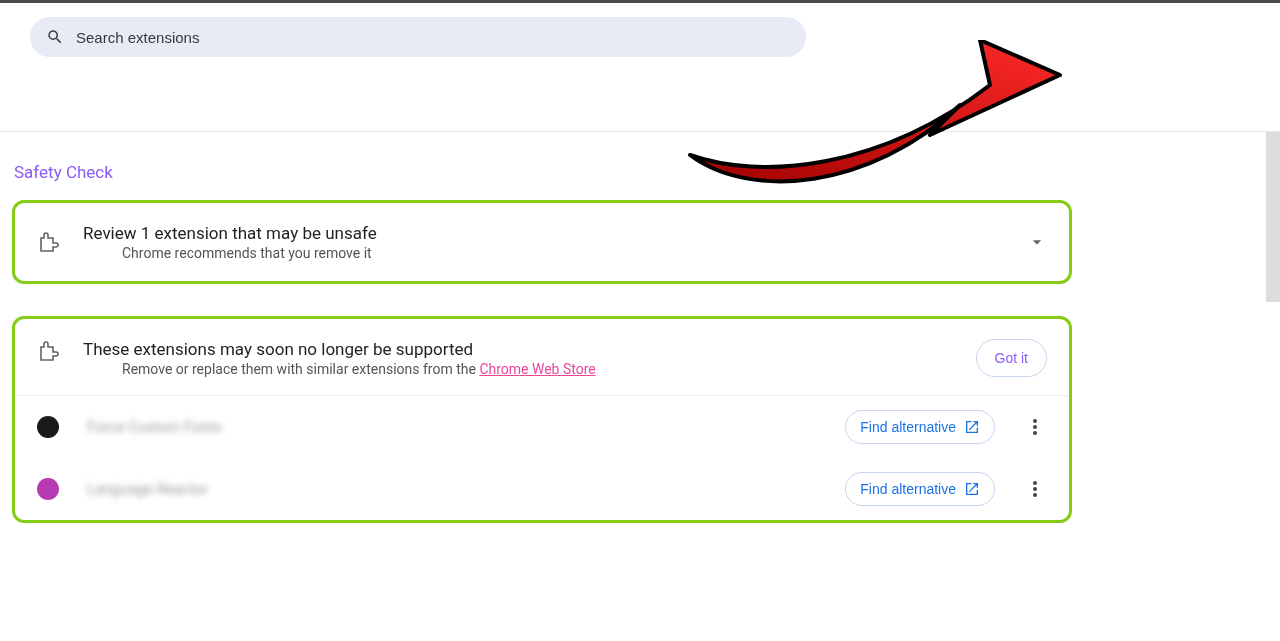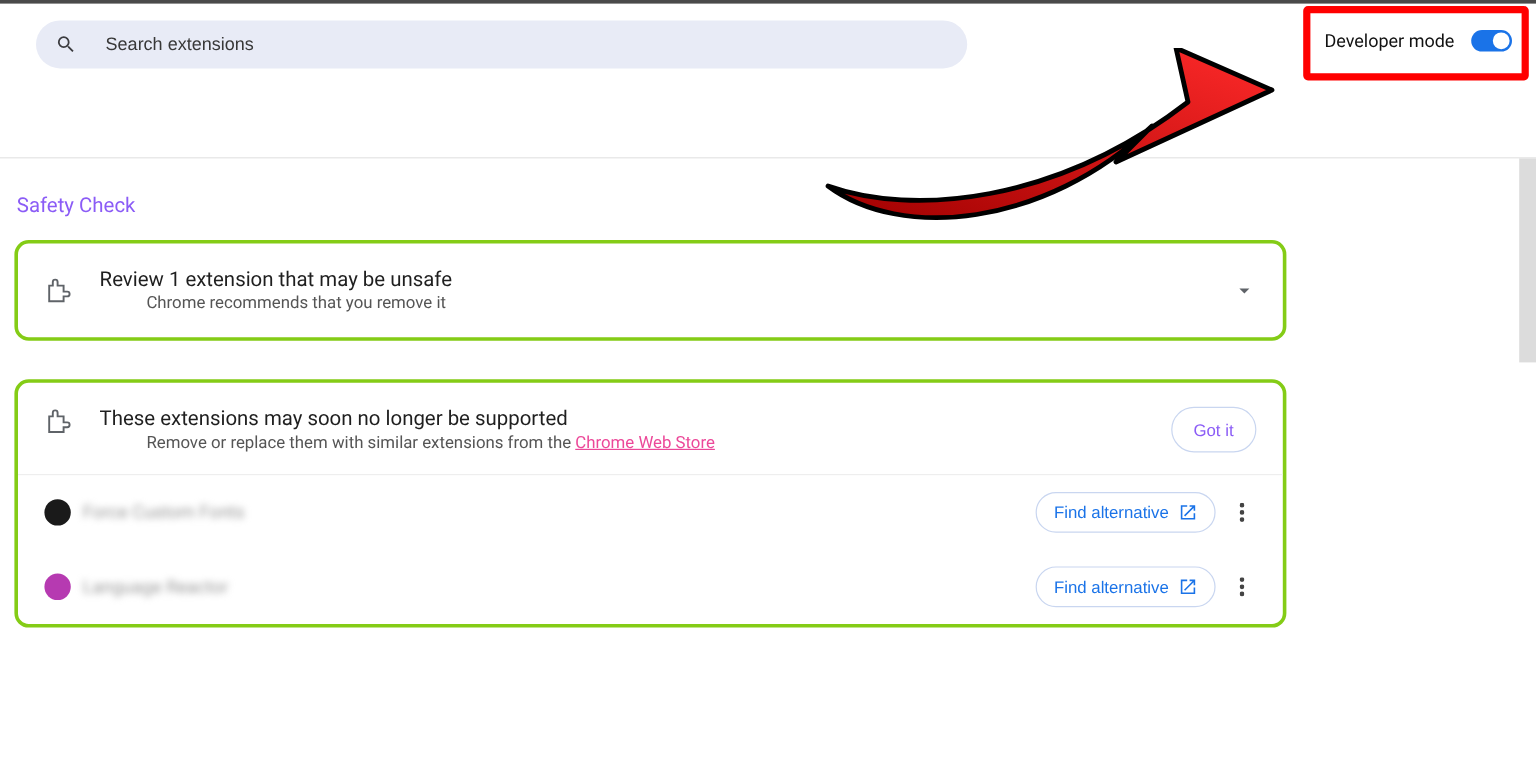--- a/index.html
+++ b/index.html
@@ -20,21 +20,20 @@
   position: relative;
 }
 .search {
   display: flex;
   align-items: center;
   background: #e8ebf6;
   border-radius: 26px;
   width: 776px;
   height: 40px;
   padding: 0 16px;
-  gap: 12px;
 }
 .search svg { width: 18px; height: 18px; fill: #3c3c40; margin-right: 12px; }
 .search input {
   border: none; background: transparent; outline: none;
   font-size: 15px; color: #333; flex: 1;
 }
 .search input::placeholder { color: #383838; }
 .dev-box {
   position: absolute;
   right: 6px; top: 2px;
@@ -80,21 +79,21 @@
   font-size: 14px; padding: 8px 18px; border-radius: 20px; cursor: pointer;
   font-weight: 400;
 }
 .updates-header {
   display: flex; padding: 20px 22px 18px 22px;
   border-bottom: 1px solid #eee;
 }
 .ext-row {
   display: flex; align-items: center;
   padding: 14px 22px;
-  gap: 10px;
+  gap: 28px;
 }
 .ext-avatar { width: 22px; height: 22px; border-radius: 50%; flex-shrink: 0; }
 .ext-name { flex: 1; color: #999; filter: blur(3px); font-size: 15px; }
 .find-alt {
   border: 1px solid #c9d6f0; color: #1a73e8; background: #fff;
   font-size: 14px; padding: 8px 14px; border-radius: 20px; cursor: pointer;
   display: flex; align-items: center; gap: 8px; font-weight: 500;
 }
 .find-alt svg { width: 16px; height: 16px; fill: #1a73e8; }
 .kebab { width: 24px; height: 24px; display:flex; align-items:center; justify-content:center; cursor:pointer; }
@@ -112,24 +111,20 @@
 <body>
 
 <div class="topbar-strip"></div>
 
 <div class="header">
   <div class="search">
     <svg viewBox="0 0 24 24">
         <path d="M15.5 14h-.79l-.28-.27A6.471 6.471 0 0016 9.5 6.5 6.5 0 109.5 16c1.61 0 3.09-.59 4.23-1.57l.27.28v.79L19 20.49 20.49 19 15.5 14zm-6 0C7.01 14 5 11.99 5 9.5S7.01 5 9.5 5 14 7.01 14 9.5 11.99 14 9.5 14z"></path>
       </svg>
     <input type="text" placeholder="Search extensions" style="">
-  </div>
-  <div class="dev-box">
-    <span class="dev-label">Developer mode</span>
-    <div class="toggle"></div>
   </div>
 </div>
 
 <div class="divider"></div>
 
 <div class="content">
 
   <svg class="arrow-annot" width="400" height="160" viewBox="0 0 400 160">
     <defs>
       <linearGradient id="rg" x1="0" y1="1" x2="1" y2="0">

